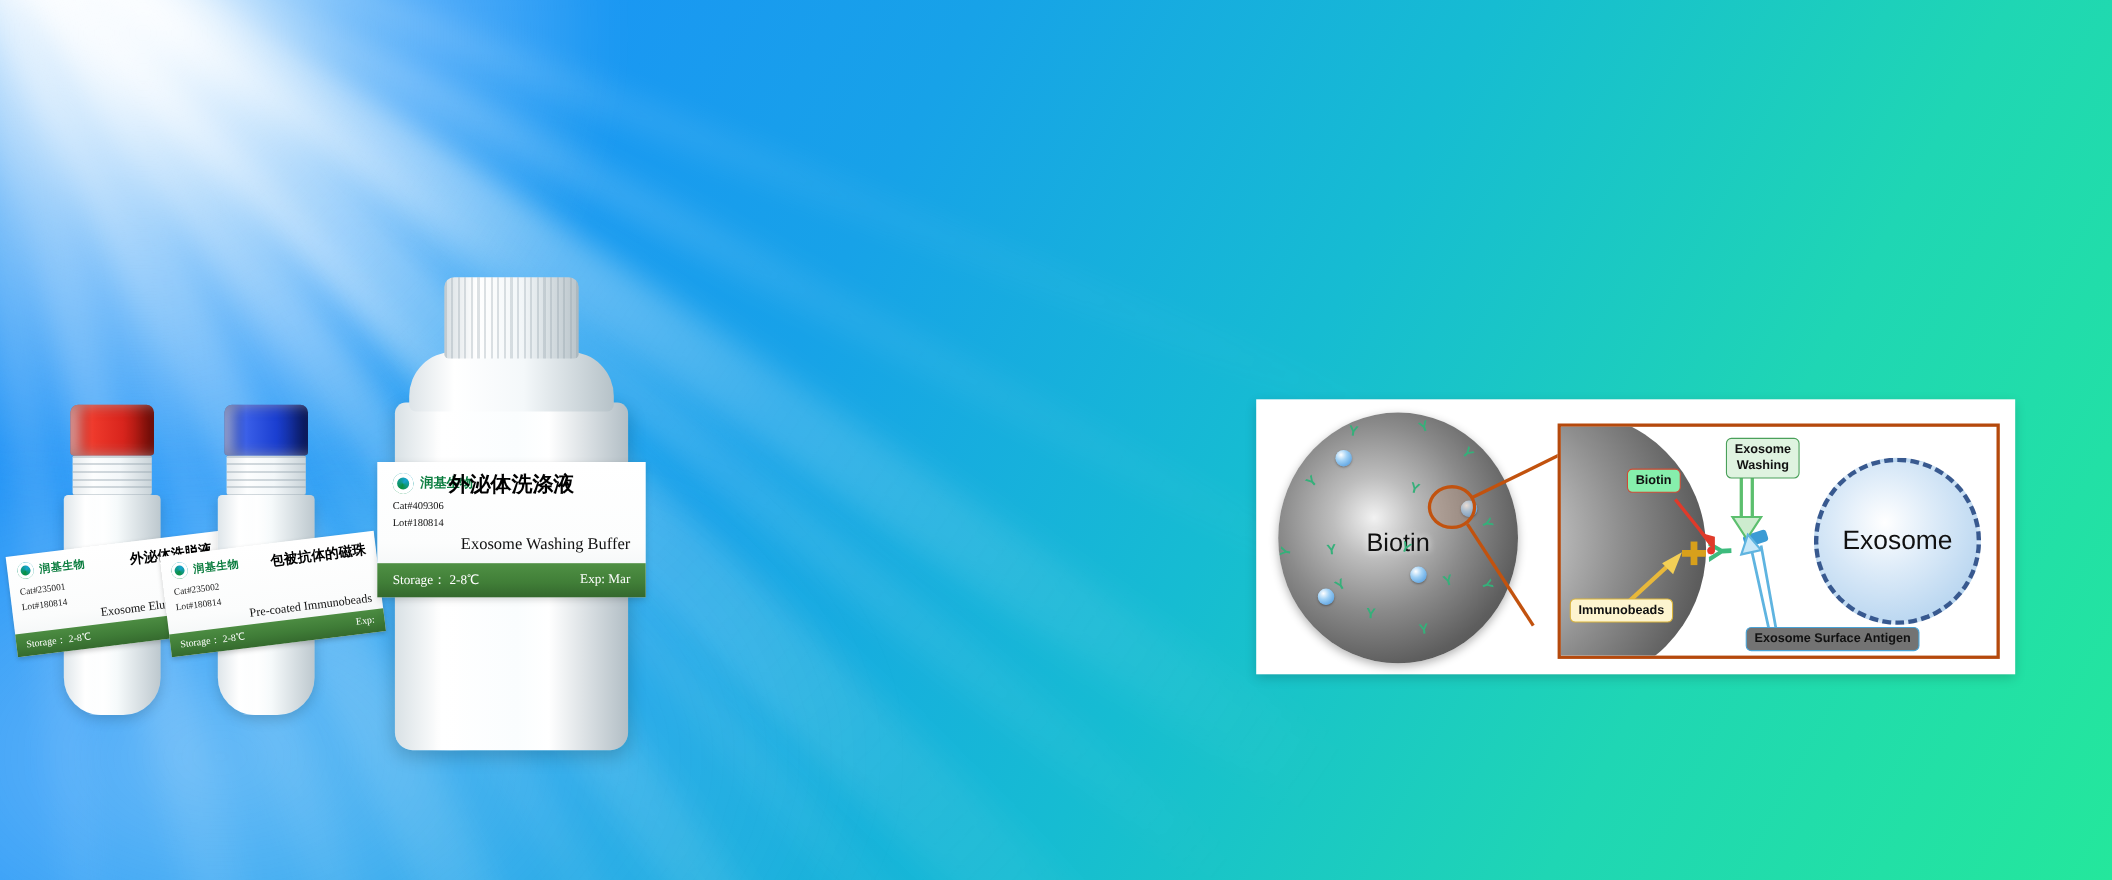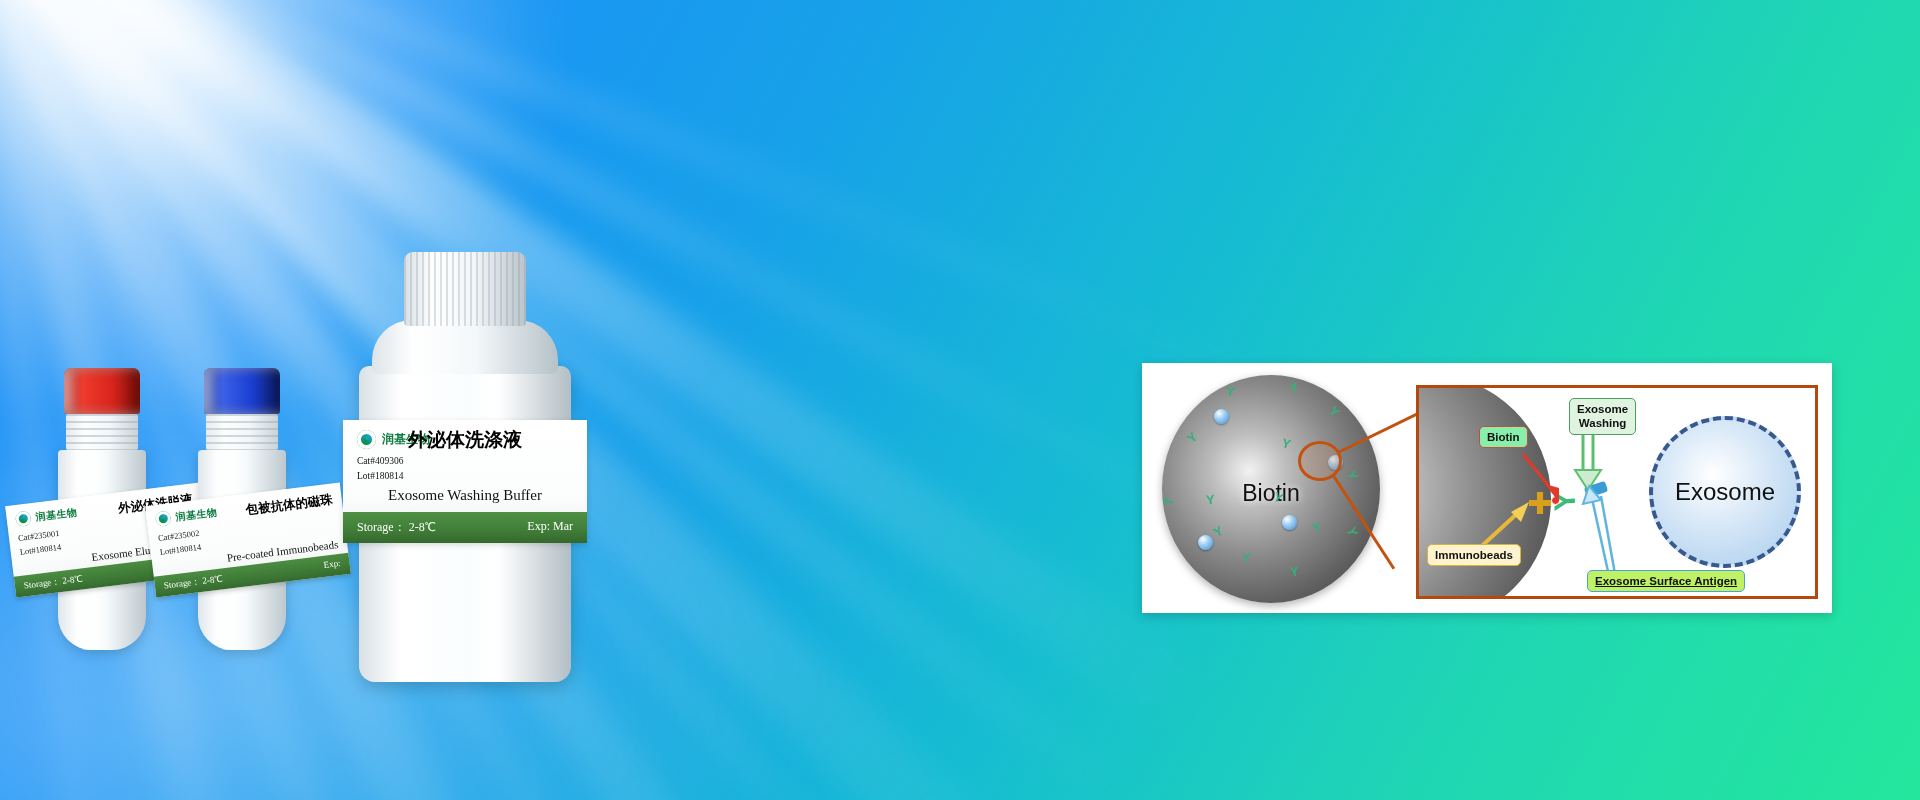--- a/index.html
+++ b/index.html
@@ -126,21 +126,21 @@
   .blabel .brand2 { display:flex; align-items:center; gap:6px; }
   .blabel .brand2 .mark2{
     width:19px; height:19px; border-radius:50%;
     background:conic-gradient(from 200deg,#0b8f3e,#15a3cf 55%,#0b8f3e);
     box-shadow:inset 0 0 0 4px #fff;
   }
   .blabel .brand2 .bname2{ font-size:12px; color:#0b7d3f; font-weight:bold; }
   .blabel .cl2{ font-size:9.5px; color:#111; line-height:1.4;
      font-family:"Liberation Serif", serif; margin-top:2px;}
   .blabel .cn2{ font-size:19px; font-weight:bold; color:#000; text-align:center; margin-top:-22px;}
-  .blabel .en2{ font-size:15px; color:#111; text-align:center;
+  .blabel .en2{ font-size:15px; color:#111; text-align:right;
      font-family:"Liberation Serif", serif; margin-top:3px; }
   .blabel .gb2{
     margin:8px -14px 0 -14px; padding:7px 14px;
     background:linear-gradient(to bottom,#4f9044 0%,#417f38 55%,#34682d 100%);
     color:#fff; font-size:12px; display:flex; justify-content:space-between;
     font-family:"Liberation Serif", serif;
   }
   .gloss{
     position:absolute; top:0; bottom:0; left:22px; width:26px;
     background:linear-gradient(to right, rgba(255,255,255,.0), rgba(255,255,255,.85), rgba(255,255,255,.0));
@@ -217,21 +217,21 @@
     position:absolute; left:0; right:0; top:40%; text-align:center;
     font-size:24px; color:#111;
   }
   .tag{
     position:absolute; font-size:11.5px; line-height:1.25; padding:3px 7px;
     border-radius:5px; font-weight:bold; color:#111; white-space:nowrap;
   }
   .tag.biotin{ background:#86efac; border:1.6px solid #cf4a36; left:60px; top:38px; }
   .tag.strep{ background:#fdf4cf; border:1.6px solid #d9b33a; left:8px; bottom:30px; }
   .tag.exab{ background:#dff3e0; border:1.6px solid #4aa05a; left:150px; top:10px; text-align:center; }
-  .tag.surf{ background:#bef264; border:1.6px solid #4aa3d6; left:168px; bottom:4px;text-decoration:underline; }
+  .tag.surf{ background:#737373; border:1.6px solid #4aa3d6; left:168px; bottom:4px; }
   .ymol{
     position:absolute; left:136px; top:96px; font-size:30px; color:#3dbb7d;
     font-weight:bold; transform:rotate(-92deg);
   }
   .sv-cross{
     position:absolute; left:110px; top:104px; width:22px; height:22px;
     background:#d8a01b;
     clip-path:polygon(36% 0,64% 0,64% 36%,100% 36%,100% 64%,64% 64%,64% 100%,36% 100%,36% 64%,0 64%,0 36%,36% 36%);
   }
   .biotin-dot{

